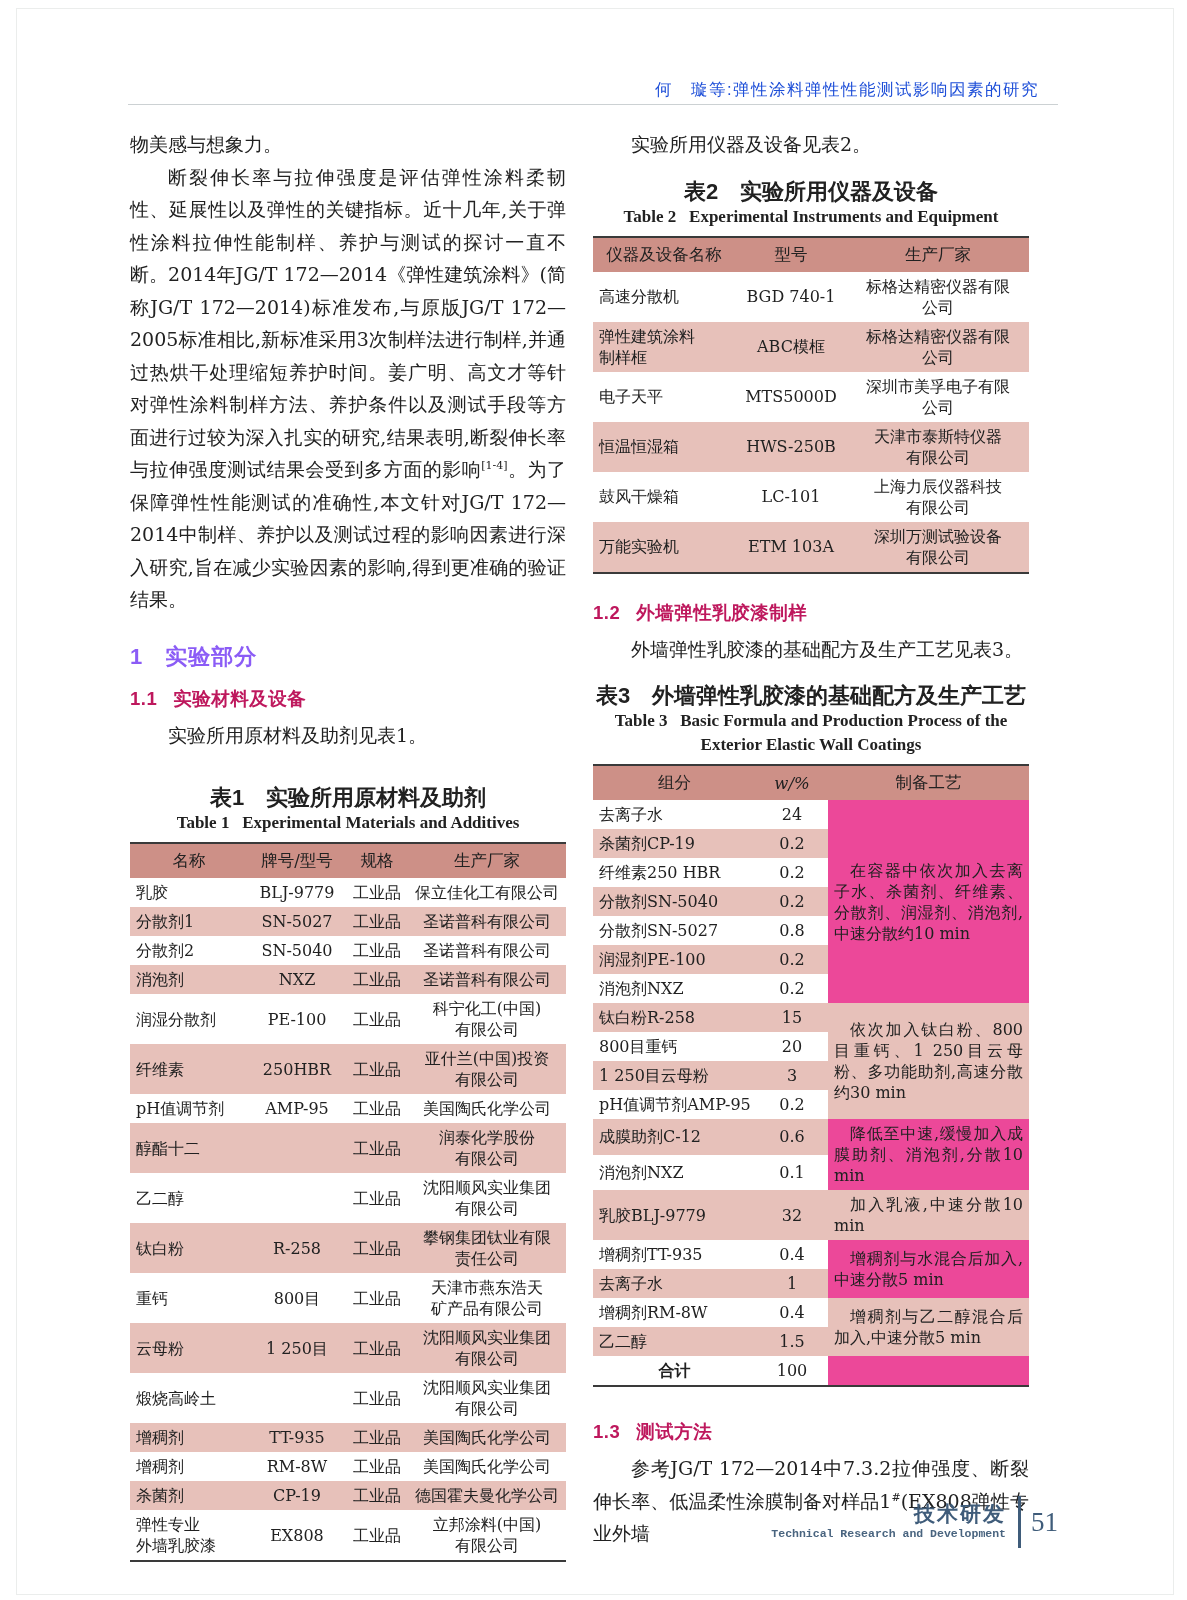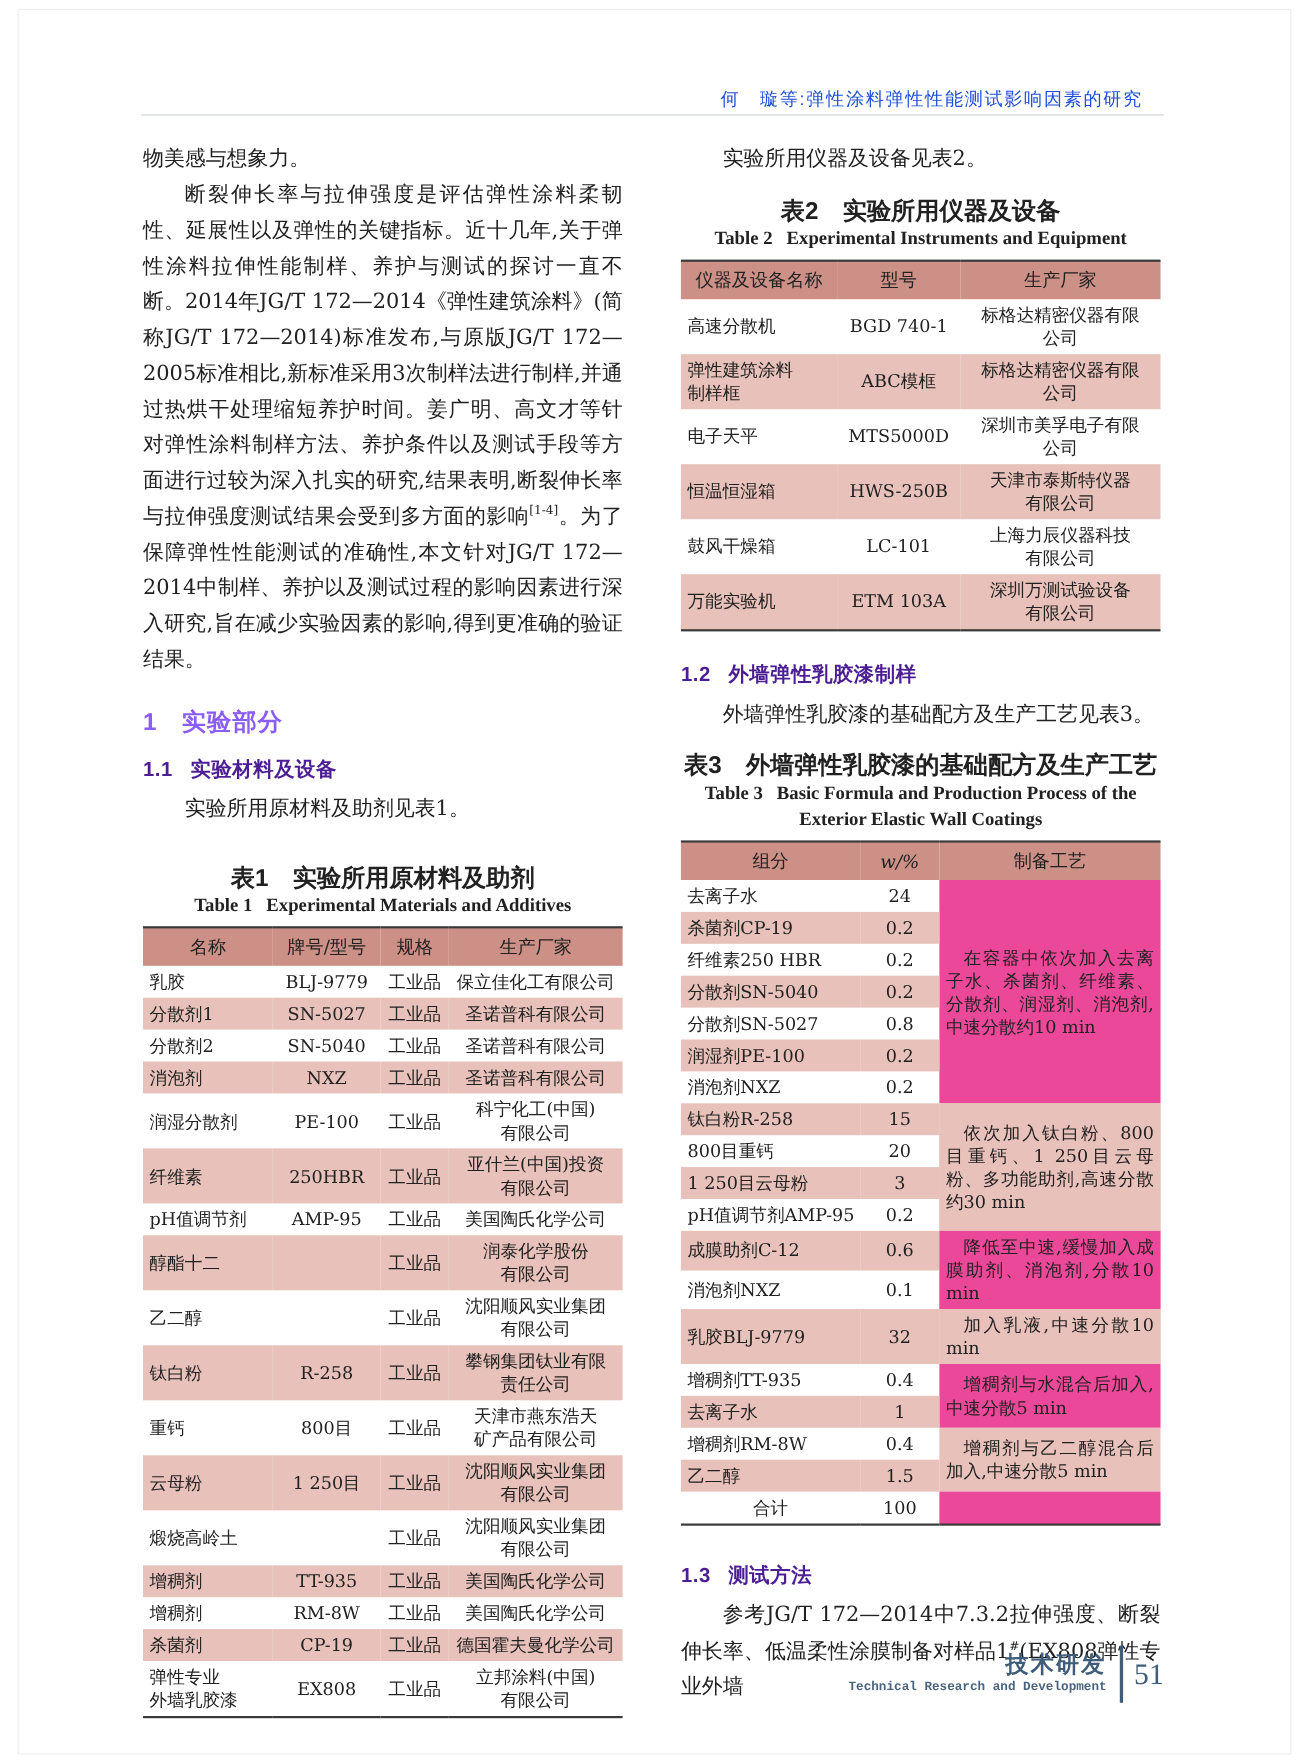--- a/index.html
+++ b/index.html
@@ -15,33 +15,33 @@
     position:absolute; top:79px; right:148px;
     font-family:"Liberation Sans", sans-serif;
     font-size:16.5px; color:#1d4ed8; letter-spacing:1.5px;
   }
   .header-rule {
     position:absolute; left:128px; right:129px; top:104px;
     border-top:1.5px solid #ccd1d3;
   }
   .col { position:absolute; top:128px; width:436px; }
   .col-left  { left:130px; }
-  .col-right { left:619px; }
+  .col-right { left:593px; }
 
   p.body { font-size:19px; line-height:32.5px; text-align:justify; margin:0; }
   p.indent { text-indent:2em; }
   sup.ref { font-size:11px; line-height:0; vertical-align:super; }
 
   .sec1 {
     font-family:"Liberation Sans", sans-serif; color:#8b5cf6; font-weight:bold;
     font-size:22px; margin:26px 0 10px 0; letter-spacing:1px;
   }
   .sec1 .num { margin-right:22px; }
   .sec2 {
-    font-family:"Liberation Sans", sans-serif; color:#4c1d95; font-weight:bold;
+    font-family:"Liberation Sans", sans-serif; color:#be185d; font-weight:bold;
     font-size:18.5px; margin:14px 0 8px 0; letter-spacing:0.5px;
   }
   .sec2 .num { margin-right:16px; }
 
   .cap-zh {
     text-align:center; font-family:"Liberation Sans", sans-serif; font-weight:bold;
     font-size:22px; line-height:26px; white-space:pre-wrap; margin-top:18px;
   }
   .cap-en {
     text-align:center; font-family:"Liberation Serif", serif; font-weight:bold;
@@ -63,21 +63,21 @@
   tr.shaded { background:#e7c1ba;margin-left:36px; }
   .t1 td:first-child, .t2 td:first-child, .t3 td:first-child {
     text-align:left; padding-left:6px;
   }
   .t3 thead th:nth-child(2) { font-style:italic; }
   td.proc {
     background:#ec4899; text-align:justify; text-indent:1em;
     padding:4px 6px; white-space:normal;
   }
   td.proc.shaded-cell { background:#e7c1ba; }
-  td.center { text-align:center !important; padding-left:2px !important; }
+  td.center { text-align:center !important; padding-left:2px !important;font-weight:bold; }
 
   .m-top-40 { margin-top:34px; }
 
   .footer {
     position:absolute; right:129px; bottom:52px;
     display:flex; align-items:center; color:#3f5c7a;
   }
   .footer .labels { text-align:right; }
   .footer .zh {
     font-family:"Liberation Sans", sans-serif; font-weight:bold;

